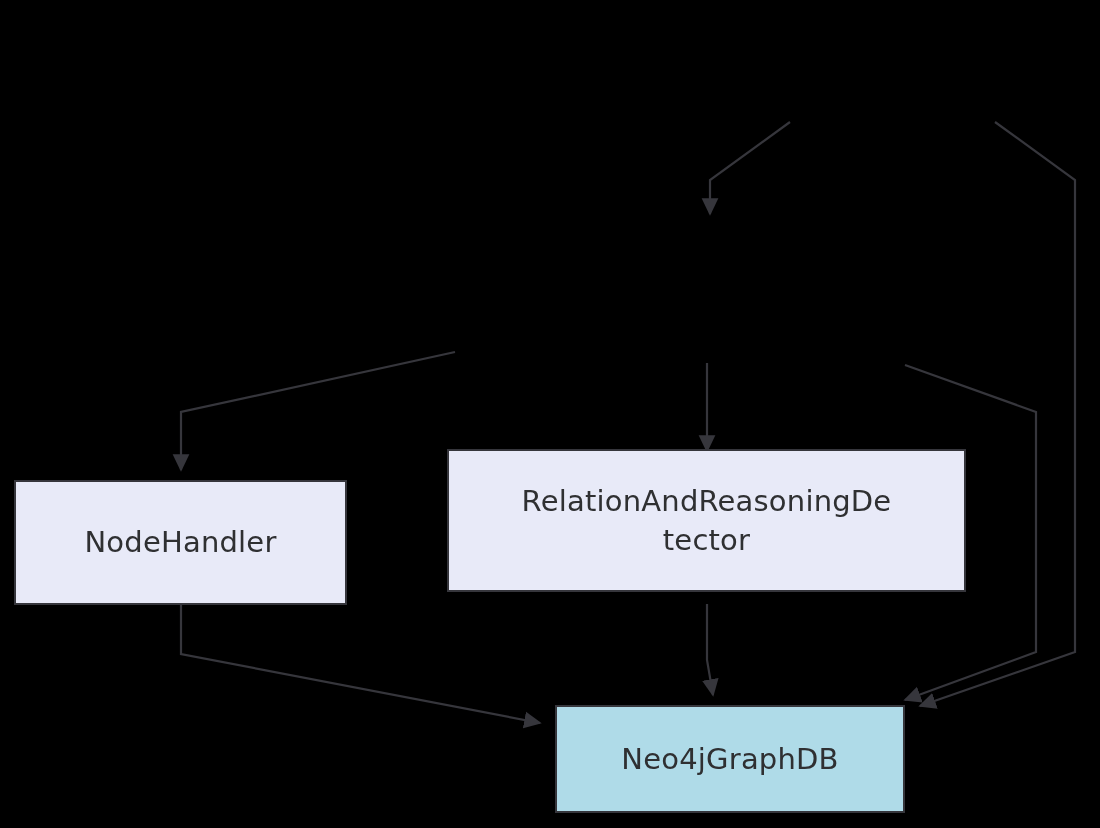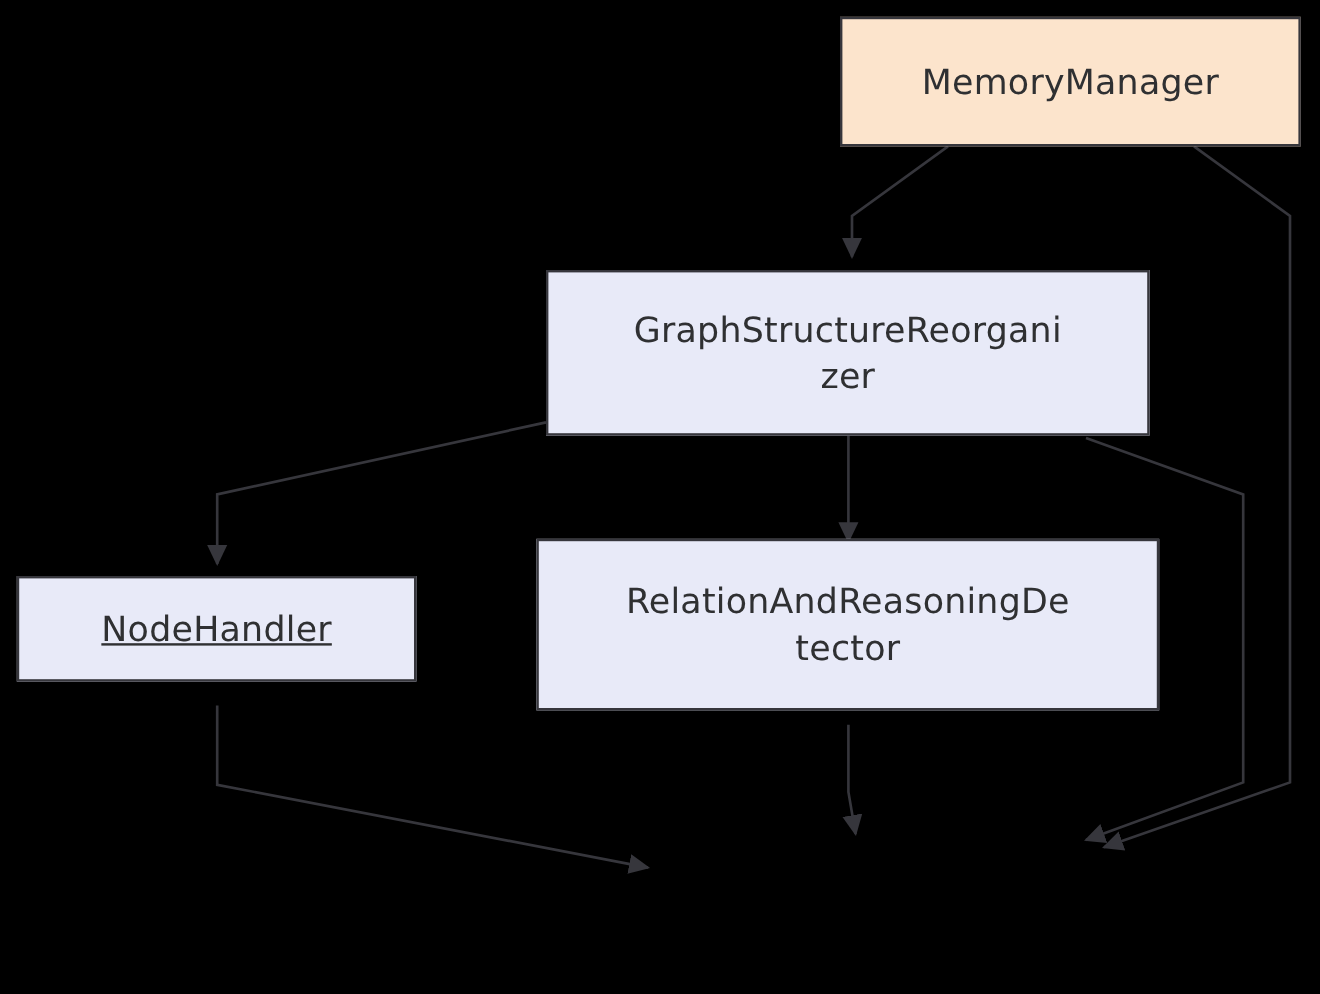--- a/index.html
+++ b/index.html
@@ -47,23 +47,22 @@
   }
   #node-memorymanager {
     left: 700px; top: 14px; width: 384px; height: 108px;
     background: #fce4cc;
   }
   #node-graphstructurereorganizer {
     left: 455px; top: 225px; width: 503px; height: 138px;
     background: #e8eaf8;
   }
   #node-nodehandler {
-    left: 14px; top: 480px; width: 333px; height: 88px;
+    left: 14px; top: 480px; width: 333px; height: 125px;
     background: #e8eaf8;
-    text-decoration: underline;
   }
   #node-relationandreasoningdetector {
     left: 447px; top: 449px; width: 519px; height: 143px;
     background: #e8eaf8;
   }
   #node-neo4jgraphdb {
     left: 555px; top: 705px; width: 350px; height: 108px;
     background: #afdbe8;
   }
 </style>
@@ -87,32 +86,28 @@
 
     <path d="M 707 363 L 707 451" fill="none" stroke="#36363c" stroke-width="2.2" marker-end="url(#arrowhead)"></path>
 
     <path d="M 905 365 L 1036 412 L 1036 652 L 905 700" fill="none" stroke="#36363c" stroke-width="2.2" marker-end="url(#arrowhead)"></path>
 
     <path d="M 181 588 L 181 654 L 540 723" fill="none" stroke="#36363c" stroke-width="2.2" marker-end="url(#arrowhead)"></path>
 
     <path d="M 707 604 L 707 660 L 713 695" fill="none" stroke="#36363c" stroke-width="2.2" marker-end="url(#arrowhead)"></path>
   </svg>
 
-  <div class="node" id="node-memorymanager">
-    <span class="label">MemoryManager</span>
-  </div>
 
-  <div class="node" id="node-graphstructurereorganizer">
-    <span class="label">GraphStructureReorgani
-zer</span>
-  </div>
 
   <div class="node" id="node-nodehandler">
     <span class="label">NodeHandler</span>
   </div>
 
   <div class="node" id="node-relationandreasoningdetector">
     <span class="label">RelationAndReasoningDe
 tector</span>
   </div>
 
+  <div class="node" id="node-neo4jgraphdb">
+    <span class="label">Neo4jGraphDB</span>
+  </div>
 
 </div>
 
 </body></html>

